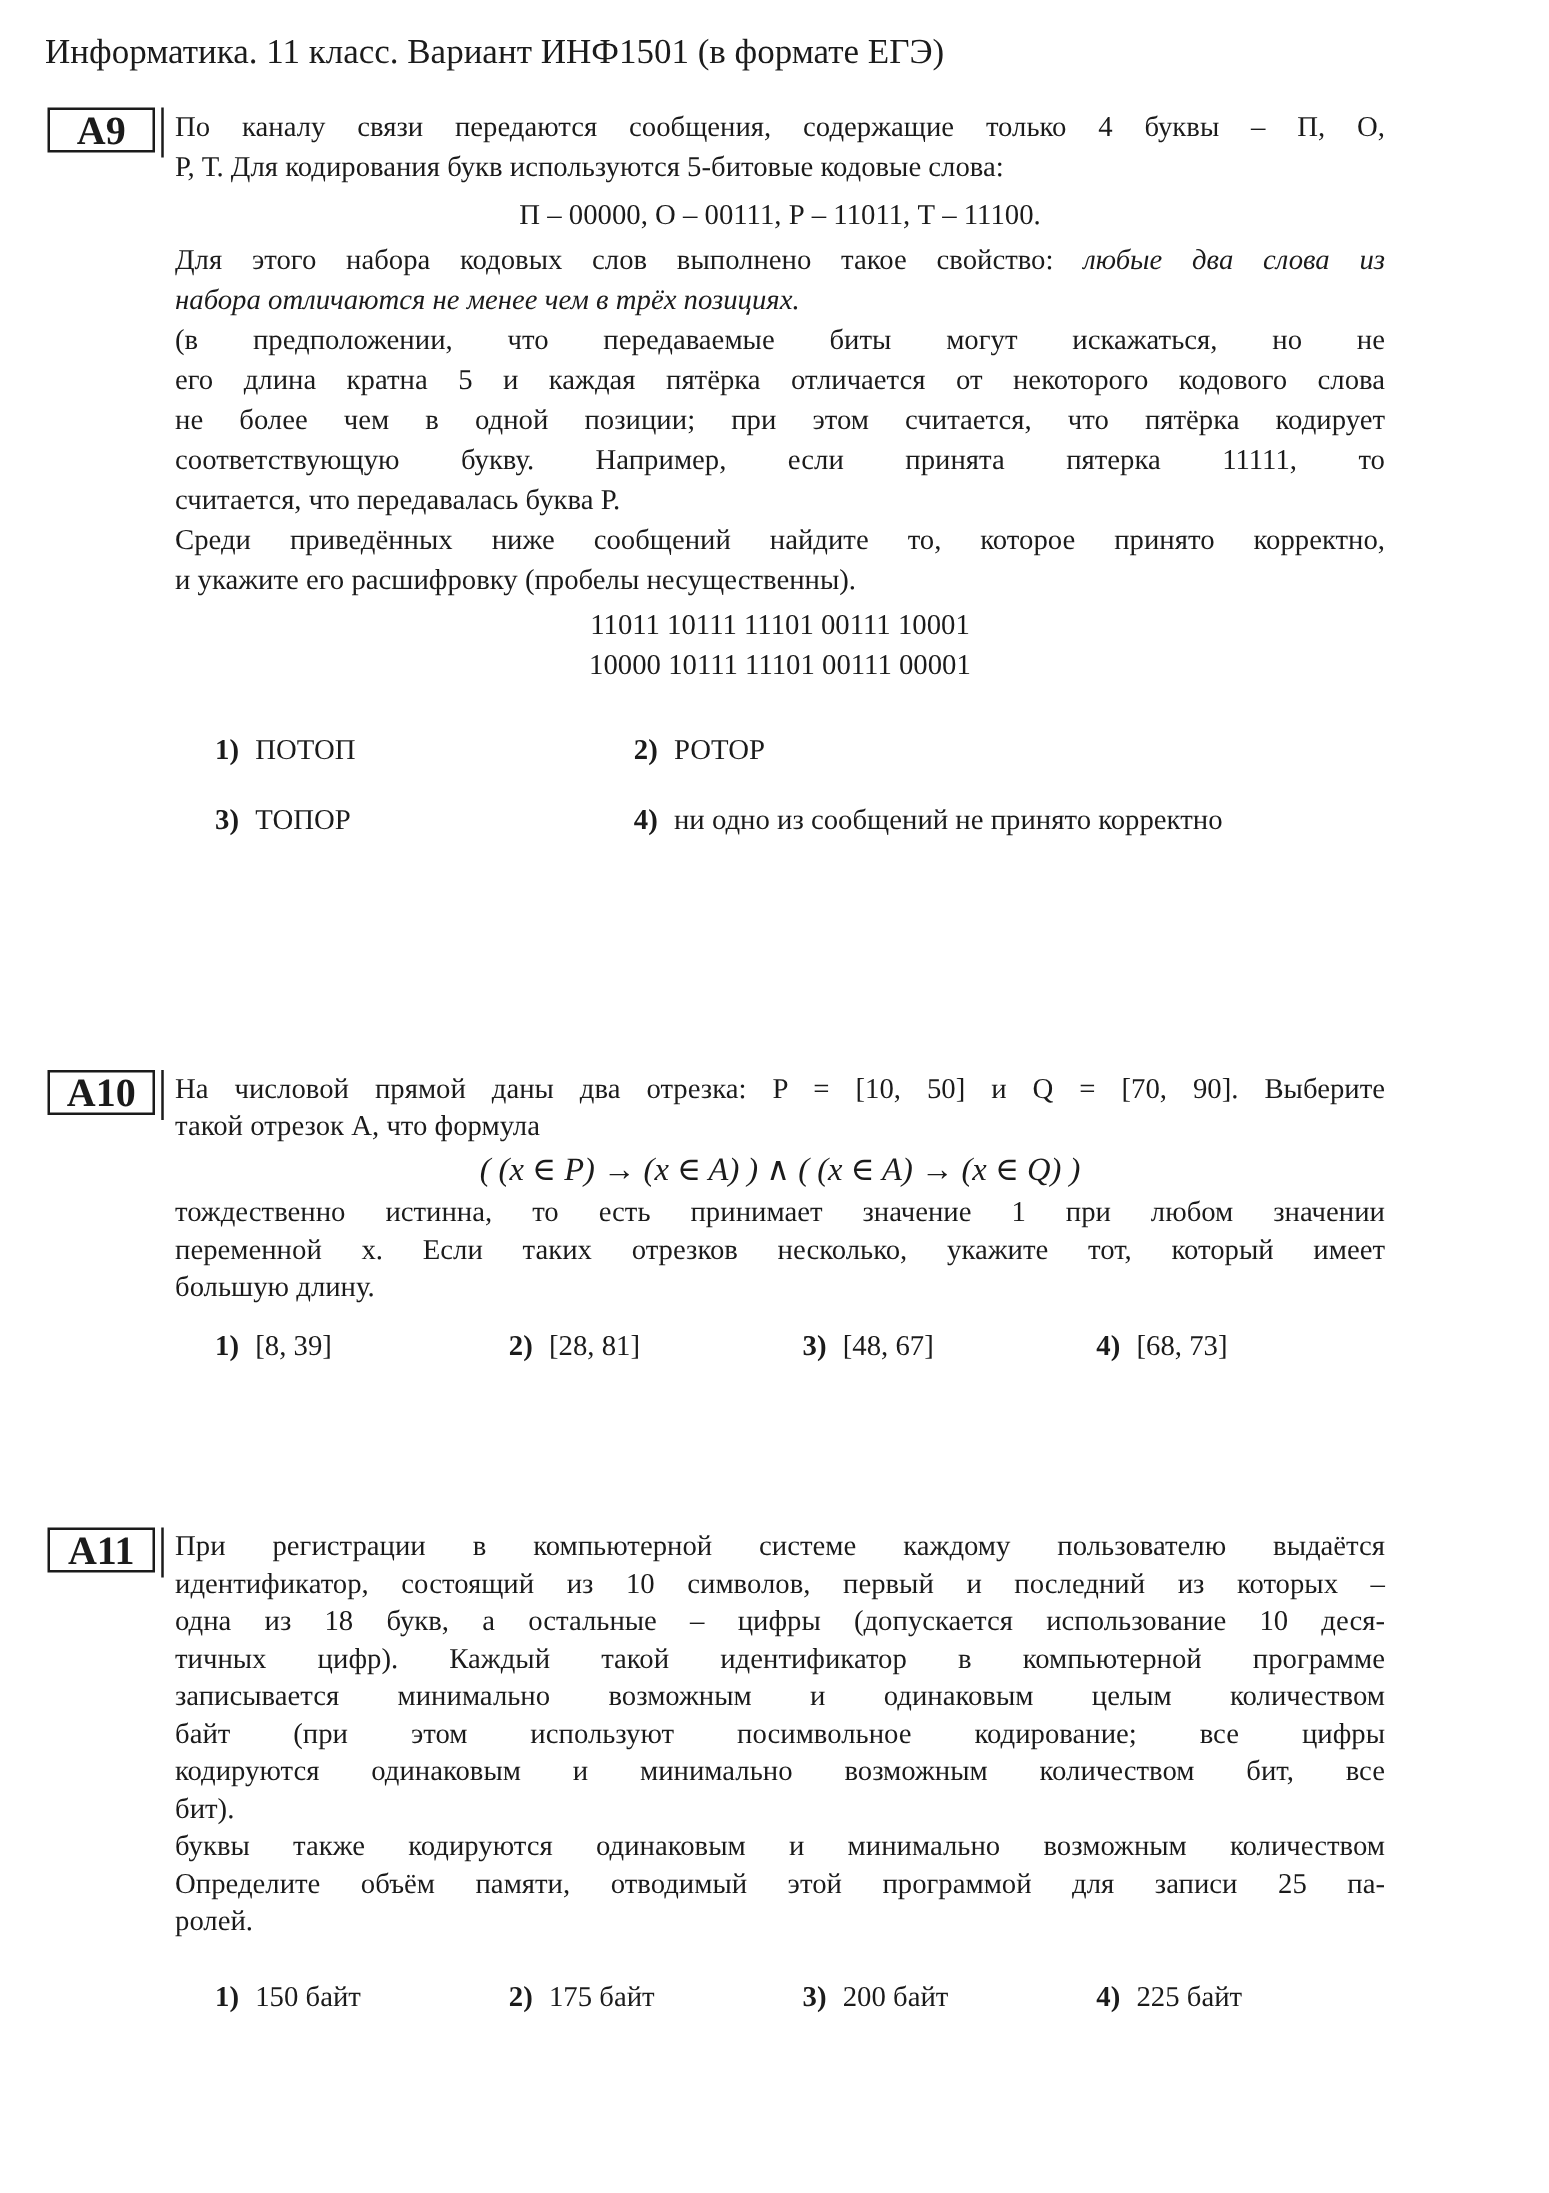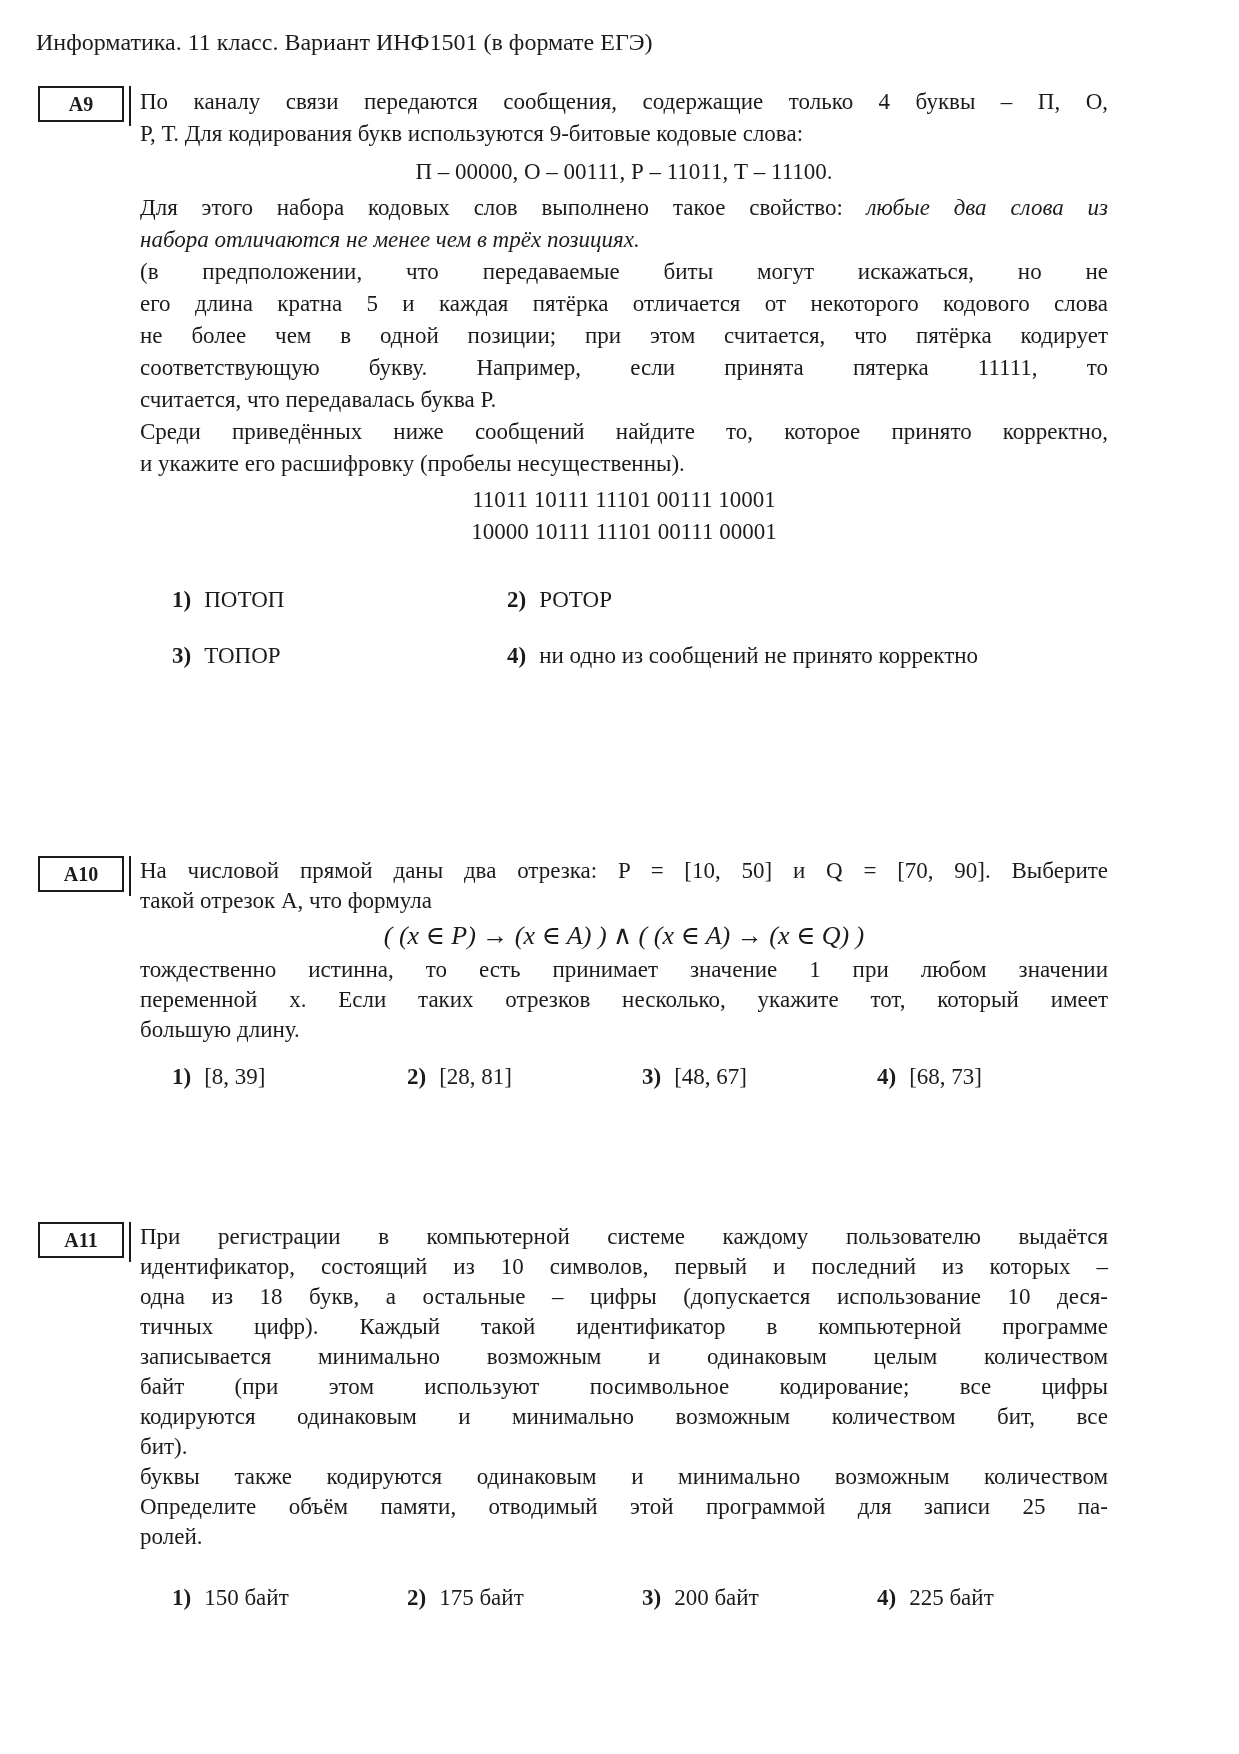--- a/index.html
+++ b/index.html
@@ -7,35 +7,35 @@
     position:relative;
     width:1239px; height:1754px;
     margin:0 auto;
     background:#ffffff;
     font-family:"Liberation Serif","DejaVu Serif",serif;
     color:#1b1b1b;
     overflow:hidden;
   }
   .doc-header {
     position:absolute; top:30px; left:36px;
-    font-size:24px; line-height:24px;
+    font-size:28px; line-height:24px;
   }
   .question {
     position:absolute; left:38px;
     display:flex; align-items:flex-start;
   }
   #q9  { top:86px;  }
   #q10 { top:856px; }
   #q11 { top:1222px; }
   .qlabelwrap { display:flex; align-items:flex-start; flex:0 0 auto; }
   .qbox {
     border:2px solid #1b1b1b;
     width:82px; height:32px;
     text-align:center;
-    font-weight:bold; font-size:20px; line-height:32px;
+    font-weight:bold; font-size:32px; line-height:32px;
   }
   .qrule { width:2px; height:40px; background:#1b1b1b; margin-left:5px; }
   .qcontent { margin-left:9px; width:968px; font-size:23px; }
   #q9  .qcontent { line-height:32px; }
   #q10 .qcontent, #q11 .qcontent { line-height:30px; }
   .line { text-align:justify; text-align-last:justify; }
   .line.end    { text-align:justify; text-align-last:left; }
   .line.center {  text-align-last:center; }
   .it { font-style:italic; }
   .para-gap { margin-top:0; }
@@ -56,21 +56,21 @@
 
   <div class="doc-header">Информатика. 11 класс. Вариант ИНФ1501 (в формате ЕГЭ)</div>
 
   <div class="question" id="q9">
     <div class="qlabelwrap">
       <div class="qbox">А9</div>
       <div class="qrule"></div>
     </div>
     <div class="qcontent">
       <div class="line">По каналу связи передаются сообщения, содержащие только 4 буквы – П, О,</div>
-      <div class="line end">Р, Т. Для кодирования букв используются 9-битовые кодовые слова:</div>
+      <div class="line end">Р, Т. Для кодирования букв используются 5-битовые кодовые слова:</div>
       <div class="line center codes-line">П – 00000, О – 00111, Р – 11011, Т – 11100.</div>
       <div class="line para-gap"><span>Для этого набора кодовых слов выполнено такое свойство: </span><span class="it">любые два слова из</span></div>
       <div class="line end it">набора отличаются не менее чем в трёх позициях.</div>
       <div class="line">(в предположении, что передаваемые биты могут искажаться, но не</div>
       <div class="line">его длина кратна 5 и каждая пятёрка отличается от некоторого кодового слова</div>
       <div class="line">не более чем в одной позиции; при этом считается, что пятёрка кодирует</div>
       <div class="line">соответствующую букву. Например, если принята пятерка 11111, то</div>
       <div class="line end">считается, что передавалась буква Р.</div>
       <div class="line para-gap">Среди приведённых ниже сообщений найдите то, которое принято корректно,</div>
       <div class="line end">и укажите его расшифровку (пробелы несущественны).</div>

